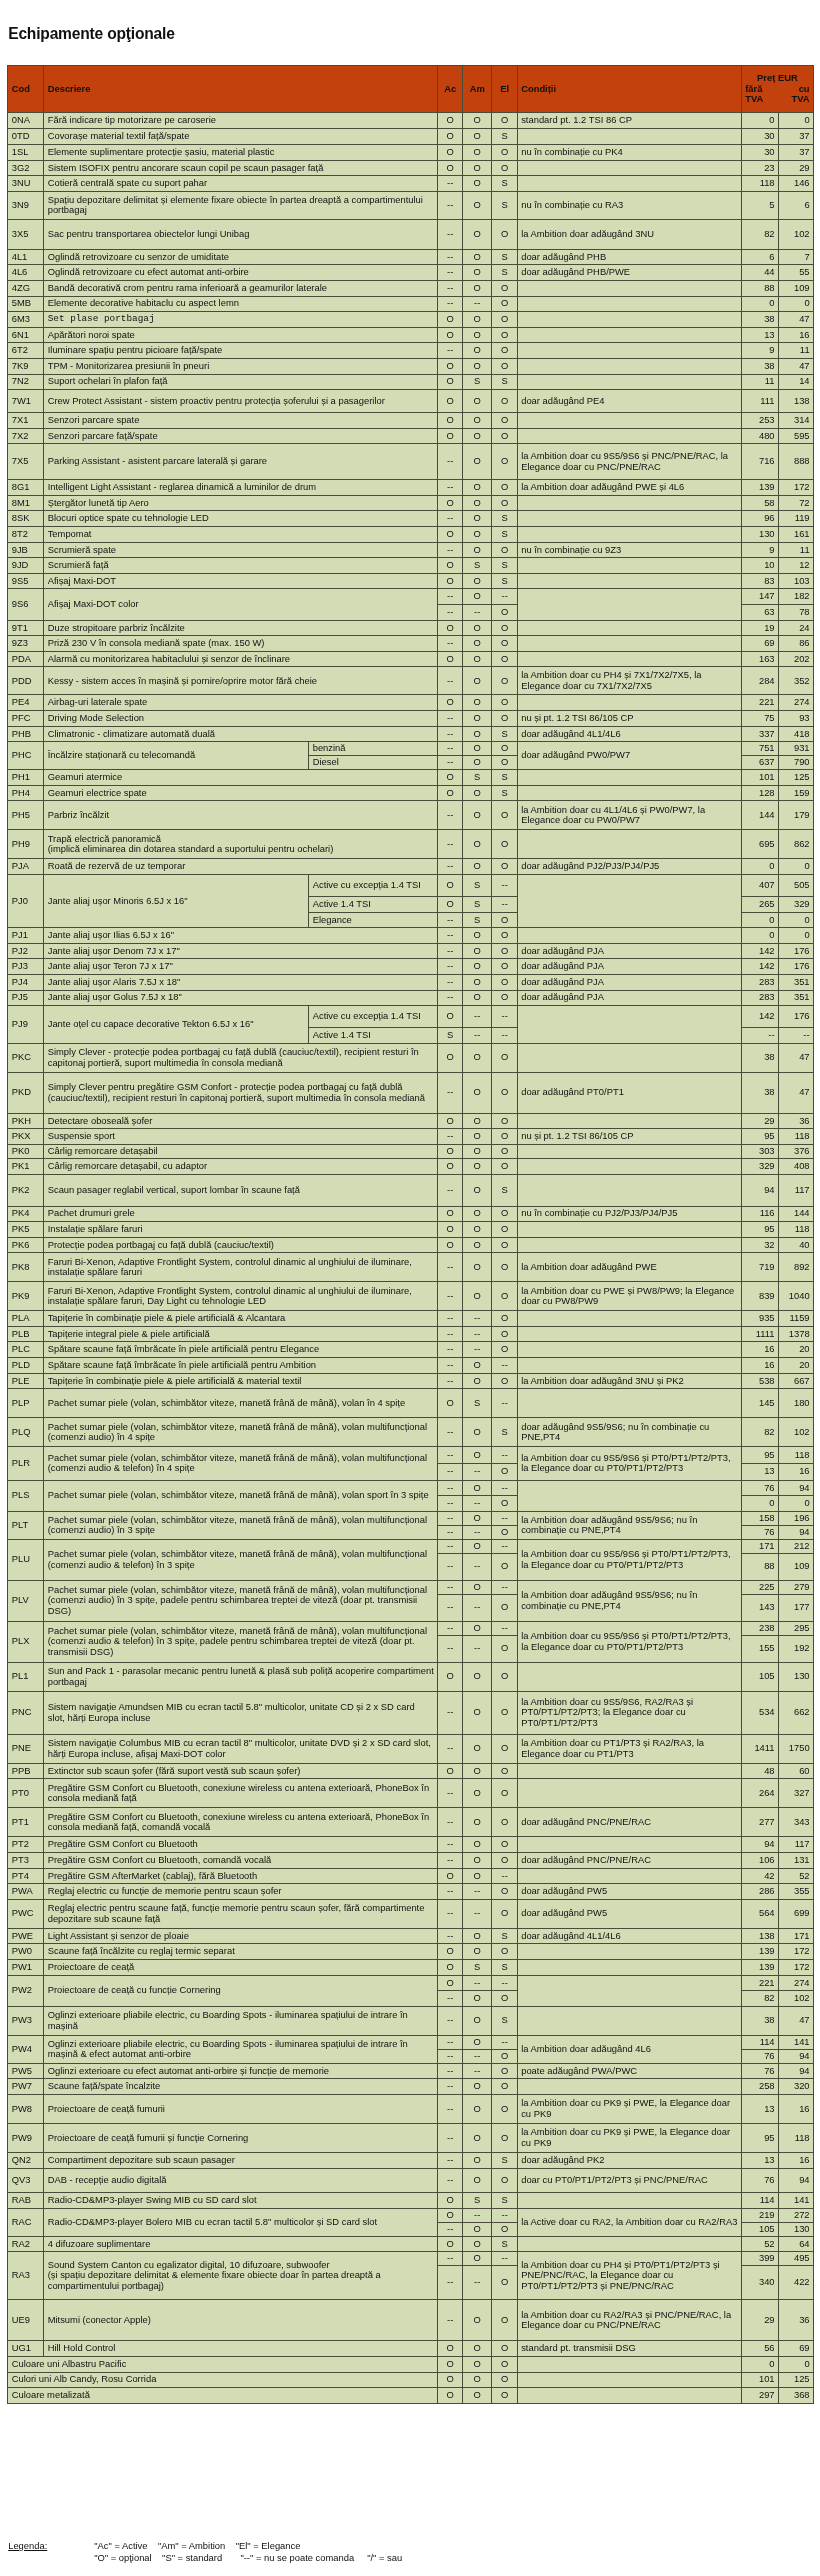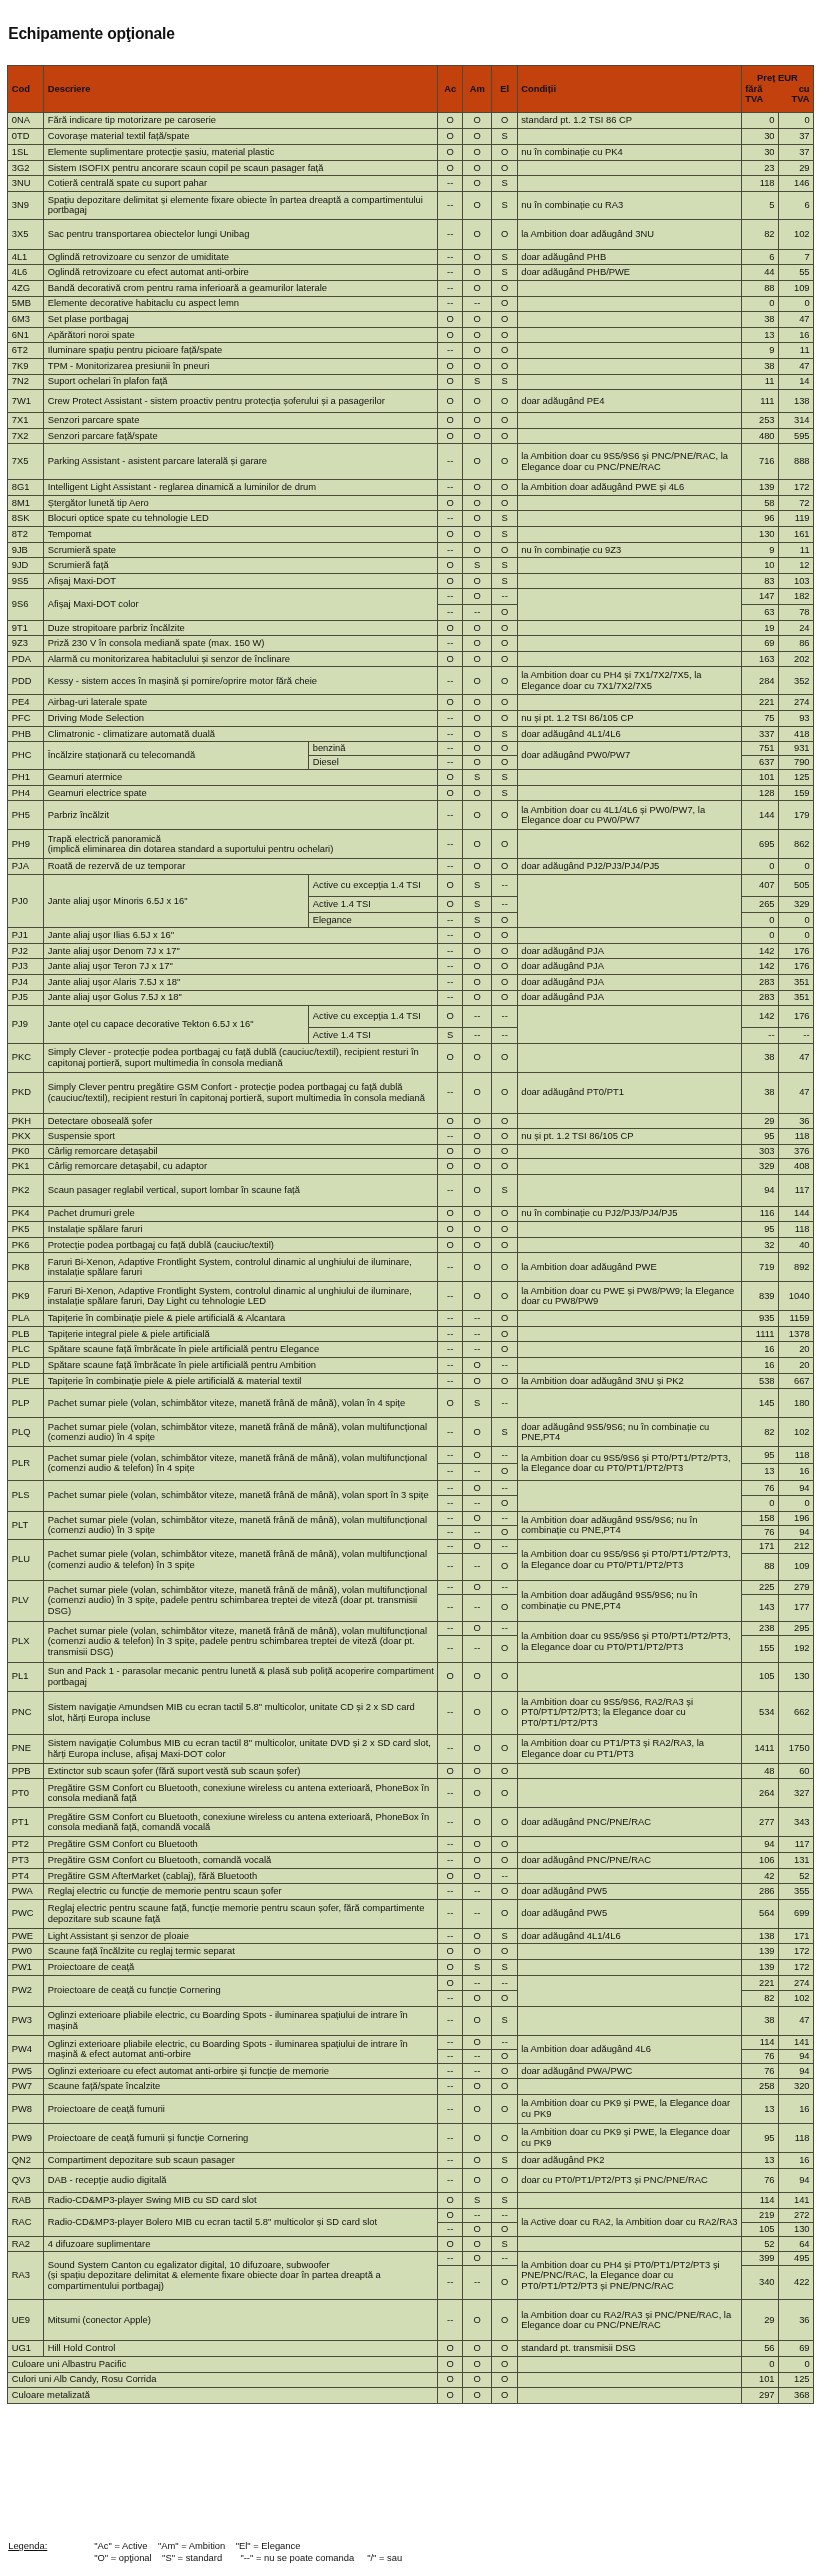--- a/index.html
+++ b/index.html
@@ -165,21 +165,21 @@
         <td rowspan="1" colspan="2" style="white-space: pre-line;">Elemente decorative habitaclu cu aspect lemn</td>
         <td class="c">--</td>
         <td class="c">--</td>
         <td class="c">O</td>
         <td rowspan="1"></td>
         <td class="r">0</td>
         <td class="r">0</td>
       </tr>
       <tr class="grp" style="height: 15.6px;">
         <td rowspan="1">6M3</td>
-        <td rowspan="1" colspan="2" style="white-space: pre-line;">Set plase portbagaj</td>
+        <td rowspan="1" colspan="2" style="white-space: pre-line; font-family: Liberation Mono, monospace;">Set plase portbagaj</td>
         <td class="c">O</td>
         <td class="c">O</td>
         <td class="c">O</td>
         <td rowspan="1"></td>
         <td class="r">38</td>
         <td class="r">47</td>
       </tr>
       <tr class="grp" style="height: 15.6px;">
         <td rowspan="1">6N1</td>
         <td rowspan="1" colspan="2" style="white-space: pre-line;">Apărători noroi spate</td>
@@ -1058,21 +1058,21 @@
         <td class="c">O</td>
         <td class="r">76</td>
         <td class="r">94</td>
       </tr>
       <tr class="grp" style="height: 15.6px;">
         <td rowspan="1">PW5</td>
         <td rowspan="1" colspan="2" style="white-space: pre-line;">Oglinzi exterioare cu efect automat anti-orbire și funcție de memorie</td>
         <td class="c">--</td>
         <td class="c">--</td>
         <td class="c">O</td>
-        <td rowspan="1">doar adăugând PWA/PWC</td>
+        <td rowspan="1">poate adăugând PWA/PWC</td>
         <td class="r">76</td>
         <td class="r">94</td>
       </tr>
       <tr class="grp" style="height: 15.6px;">
         <td rowspan="1">PW7</td>
         <td rowspan="1" colspan="2" style="white-space: pre-line;">Scaune față/spate încalzite</td>
         <td class="c">--</td>
         <td class="c">O</td>
         <td class="c">O</td>
         <td rowspan="1"></td>

